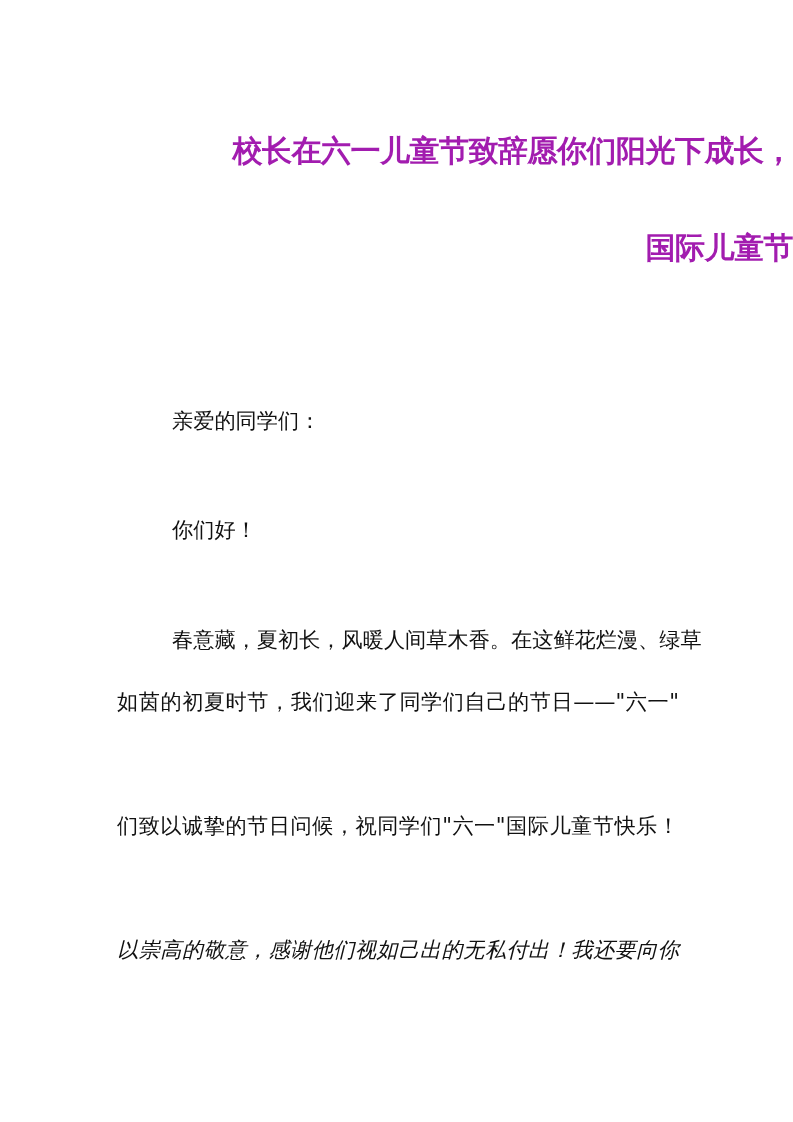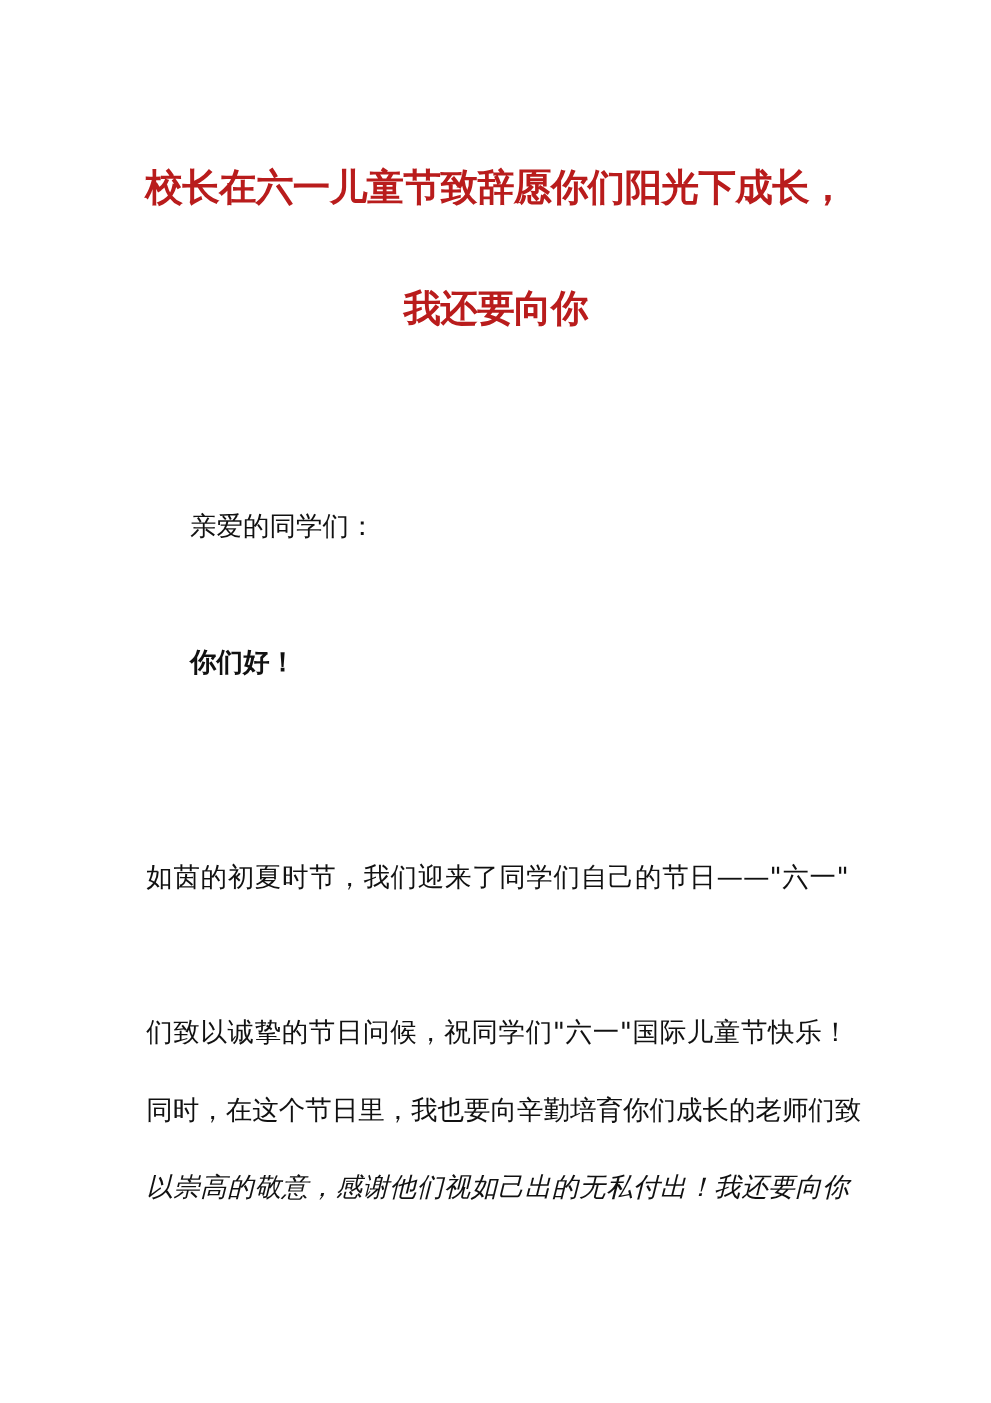--- a/index.html
+++ b/index.html
@@ -20,25 +20,25 @@
       left: 0;
       top: 0;
       width: 793px;
       height: 1122px;
       background: #ffffff;
     }
     .title-line {
       position: absolute;
       left: 0;
       width: 793px;
-      text-align: center;
+      text-align: right;
       font-weight: bold;
       font-size: 30px;
       line-height: 36px;
-      color: #b91c1c;
+      color: #a21caf;
       white-space: nowrap;
       letter-spacing: -0.5px;
     }
     .title-line.l1 { top: 133px; }
     .title-line.l2 { top: 230px; }
 
     .text-line {
       position: absolute;
       left: 117px;
       width: 562px;
@@ -47,32 +47,32 @@
       color: #111111;
       white-space: nowrap;
       letter-spacing: 0px;
       text-align: justify;
       text-align-last: justify;
     }
     .text-line.short {
       text-align: left;
       text-align-last: left;
     }
-    .indent { left: 152px; width: 519px; }
+    .indent { left: 172px; width: 519px; }
   </style>
 </head>
 <body>
 
 <div class="page">
 
   <div class="title-line l1">校长在六一儿童节致辞愿你们阳光下成长，</div>
-  <div class="title-line l2">我还要向你</div>
+  <div class="title-line l2">国际儿童节</div>
 
   <div class="text-line short indent" style="top:408px;">亲爱的同学们：</div>
 
-  <div class="text-line short indent" style="top:517px;font-weight:bold;">你们好！</div>
+  <div class="text-line short indent" style="top:517px;">你们好！</div>
 
+  <div class="text-line indent" style="top:627px;">春意藏，夏初长，风暖人间草木香。在这鲜花烂漫、绿草</div>
   <div class="text-line" style="top:689px;">如茵的初夏时节，我们迎来了同学们自己的节日——"六一"</div>
   <div class="text-line" style="top:813px;">们致以诚挚的节日问候，祝同学们"六一"国际儿童节快乐！</div>
-  <div class="text-line" style="top:875px;">同时，在这个节日里，我也要向辛勤培育你们成长的老师们致</div>
   <div class="text-line" style="top:937px;font-style:italic;">以崇高的敬意，感谢他们视如己出的无私付出！我还要向你</div>
 
 </div>
 
 </body></html>

